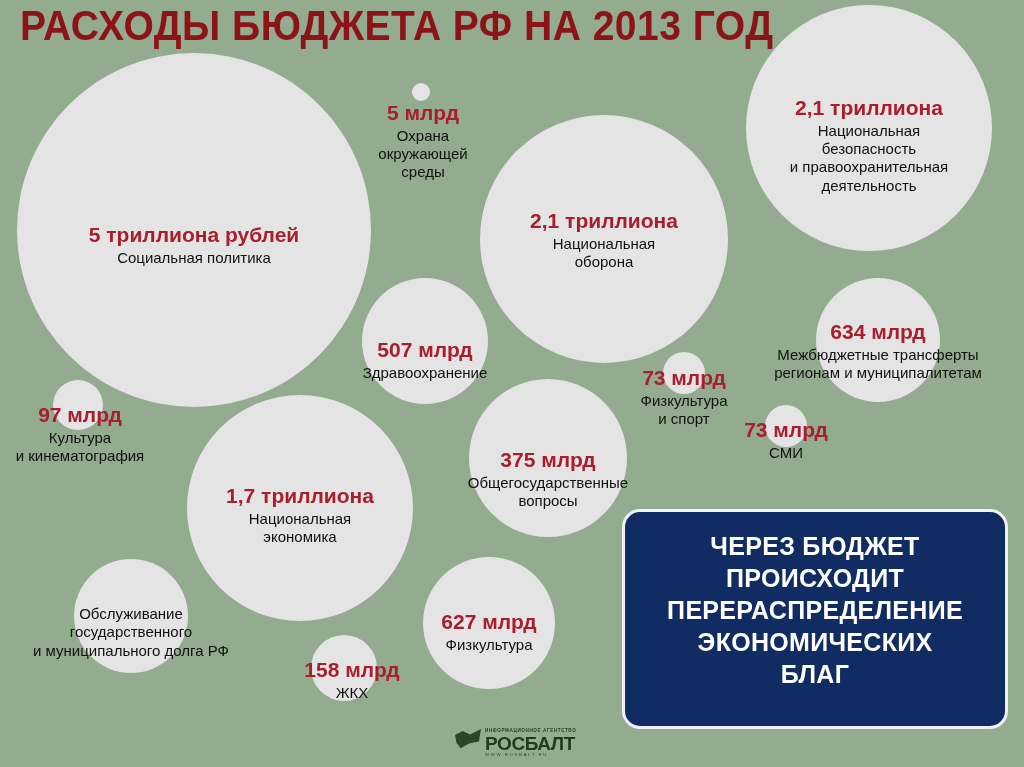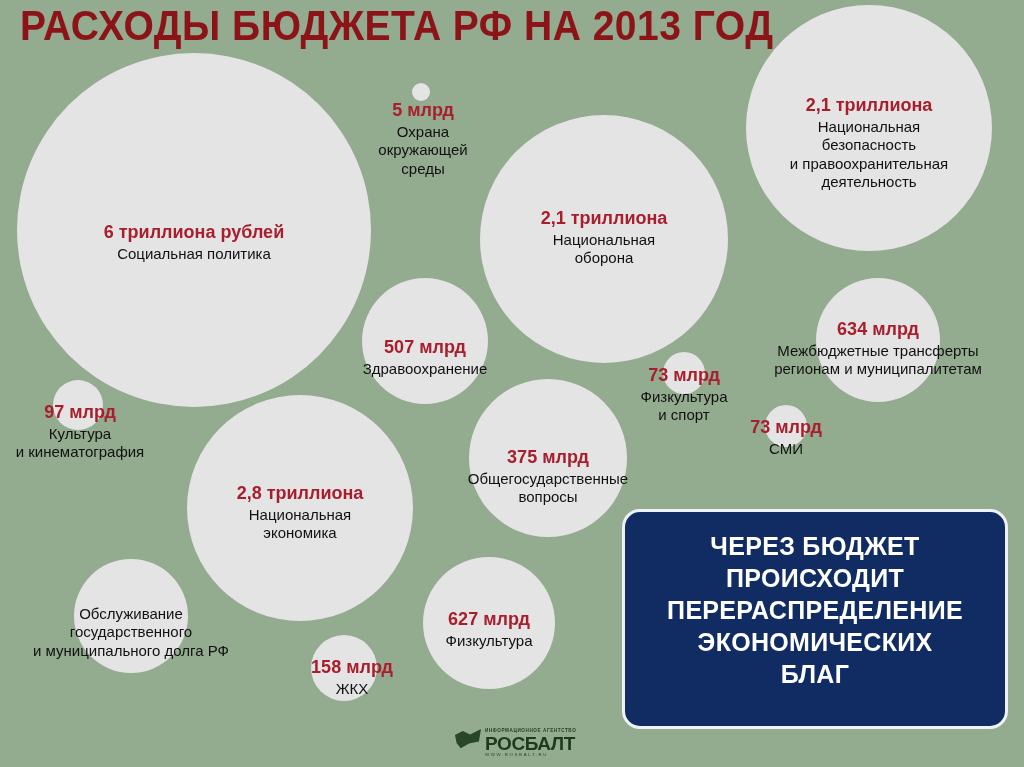--- a/index.html
+++ b/index.html
@@ -49,21 +49,21 @@
     text-align: center;
     line-height: 1.22;
     color: #1a1a1a;
     font-size: 15px;
     white-space: pre-line;
   }
   .label .amount {
     display: block;
     color: #a81e2d;
     font-weight: bold;
-    font-size: 18px;
+    font-size: 21px;
     padding-bottom: 1px;
   }
   .label .name {
     display: block;
     color: #111;
     font-weight: normal;
     white-space: pre-line;
   }
 
   
@@ -143,41 +143,41 @@
       <div class="bubble" style="left: 663px; top: 352px; width: 42px; height: 42px; background: rgb(228, 228, 228);"></div>
       <div class="bubble" style="left: 765px; top: 405px; width: 42px; height: 42px; background: rgb(228, 228, 228);"></div>
       <div class="bubble" style="left: 53px; top: 380px; width: 50px; height: 50px; background: rgb(228, 228, 228);"></div>
       <div class="bubble" style="left: 469px; top: 379px; width: 158px; height: 158px; background: rgb(228, 228, 228);"></div>
       <div class="bubble" style="left: 187px; top: 395px; width: 226px; height: 226px; background: rgb(228, 228, 228);"></div>
       <div class="bubble" style="left: 74px; top: 559px; width: 114px; height: 114px; background: rgb(228, 228, 228);"></div>
       <div class="bubble" style="left: 423px; top: 557px; width: 132px; height: 132px; background: rgb(228, 228, 228);"></div>
       <div class="bubble" style="left: 311px; top: 635px; width: 66px; height: 66px; background: rgb(228, 228, 228);"></div>
     </div>
   <div id="labels-layer">
-      <div class="label" style="width: 320px; left: 34px; top: 222px;"><span class="amount">6 триллиона рублей</span><span class="name">Социальная политика</span></div>
+      <div class="label" style="width: 320px; left: 34px; top: 222px;"><span class="amount">5 триллиона рублей</span><span class="name">Социальная политика</span></div>
       <div class="label" style="width: 160px; left: 343px; top: 100px;"><span class="amount">5 млрд</span><span class="name">Охрана
 окружающей
 среды</span></div>
       <div class="label" style="width: 240px; left: 484px; top: 208px;"><span class="amount">2,1 триллиона</span><span class="name">Национальная
 оборона</span></div>
       <div class="label" style="width: 260px; left: 739px; top: 95px;"><span class="amount">2,1 триллиона</span><span class="name">Национальная
 безопасность
 и правоохранительная
 деятельность</span></div>
       <div class="label" style="width: 210px; left: 320px; top: 337px;"><span class="amount">507 млрд</span><span class="name">Здравоохранение</span></div>
       <div class="label" style="width: 300px; left: 728px; top: 319px;"><span class="amount">634 млрд</span><span class="name">Межбюджетные трансферты
 регионам и муниципалитетам</span></div>
       <div class="label" style="width: 170px; left: 599px; top: 365px;"><span class="amount">73 млрд</span><span class="name">Физкультура
 и спорт</span></div>
       <div class="label" style="width: 120px; left: 726px; top: 417px;"><span class="amount">73 млрд</span><span class="name">СМИ</span></div>
       <div class="label" style="width: 190px; left: -15px; top: 402px;"><span class="amount">97 млрд</span><span class="name">Культура
 и кинематография</span></div>
       <div class="label" style="width: 250px; left: 423px; top: 447px;"><span class="amount">375 млрд</span><span class="name">Общегосударственные
 вопросы</span></div>
-      <div class="label" style="width: 230px; left: 185px; top: 483px;"><span class="amount">2,8 триллиона</span><span class="name">Национальная
+      <div class="label" style="width: 230px; left: 185px; top: 483px;"><span class="amount">1,7 триллиона</span><span class="name">Национальная
 экономика</span></div>
       <div class="label" style="width: 260px; left: 1px; top: 605px;"><span class="name">Обслуживание
 государственного
 и муниципального долга РФ</span></div>
       <div class="label" style="width: 200px; left: 389px; top: 609px;"><span class="amount">627 млрд</span><span class="name">Физкультура</span></div>
       <div class="label" style="width: 150px; left: 277px; top: 657px;"><span class="amount">158 млрд</span><span class="name">ЖКХ</span></div>
     </div>
 
   <div id="title">РАСХОДЫ БЮДЖЕТА РФ НА 2013 ГОД</div>
 

